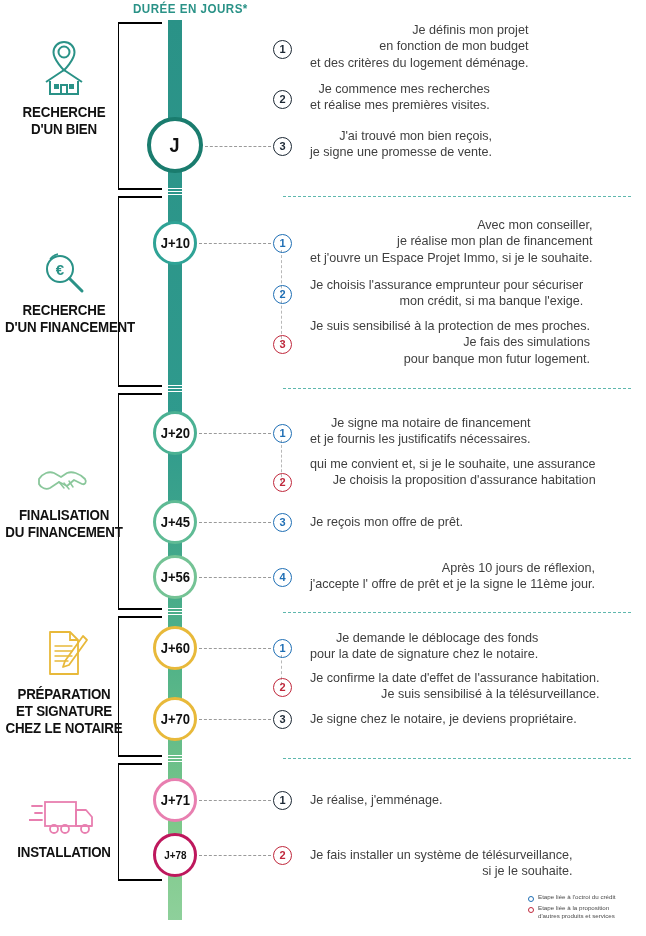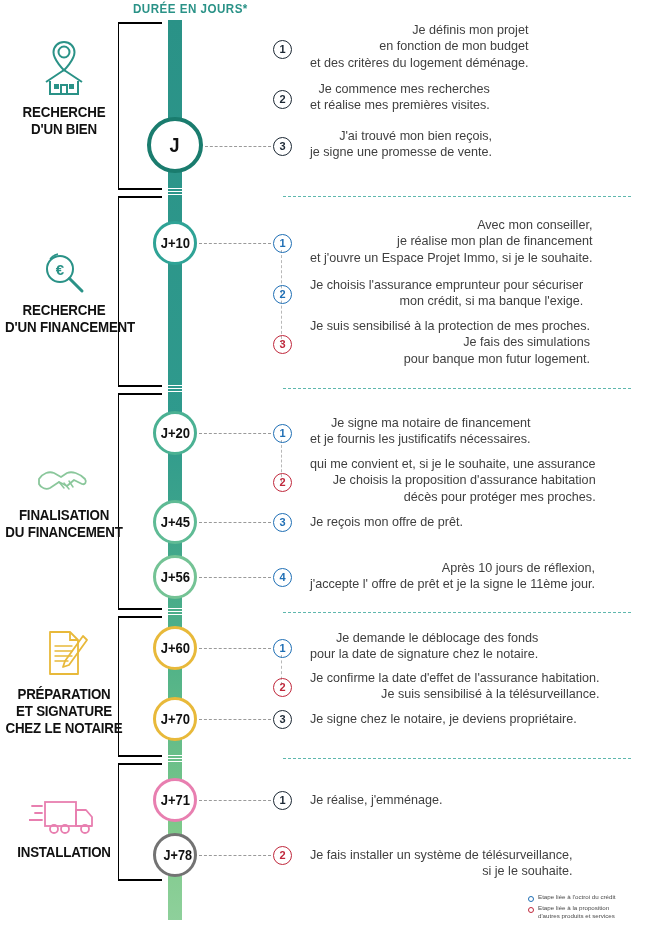--- a/index.html
+++ b/index.html
@@ -242,21 +242,21 @@
   </div>
   <div class="node" style="left:153px;top:626px;width:44px;height:44px;border:3px solid #e8b93a;font-size:14.5px;">
     <span>J+60</span>
   </div>
   <div class="node" style="left:153px;top:697px;width:44px;height:44px;border:3px solid #e8b93a;font-size:14.5px;">
     <span>J+70</span>
   </div>
   <div class="node" style="left:153px;top:778px;width:44px;height:44px;border:3px solid #e87fb0;font-size:14.5px;">
     <span>J+71</span>
   </div>
-  <div class="node" style="left:153px;top:833px;width:44px;height:44px;border:3px solid #737373;font-size:14px;justify-content:flex-end;">
+  <div class="node" style="left:153px;top:833px;width:44px;height:44px;border:3px solid #be185d;font-size:11px;">
     <span>J+78</span>
   </div>
 
   <div class="dash-sep" style="left:283px;top:196px;width:348px;"></div>
   <div class="dash-sep" style="left:283px;top:388px;width:348px;"></div>
   <div class="dash-sep" style="left:283px;top:612px;width:348px;"></div>
   <div class="dash-sep" style="left:283px;top:758px;width:348px;"></div>
 
   <div class="dash-h" style="left:205px;top:146px;width:66px;"></div>
   <div class="dash-h" style="left:199px;top:243px;width:72px;"></div>
@@ -313,21 +313,20 @@
   <div class="step-num blue" style="left:273px;top:424px;">1</div>
   <div class="step-text" style="top:415px;">
     <div>Je signe ma notaire de financement</div>
     <div>et je fournis les justificatifs nécessaires.</div>
   </div>
 
   <div class="step-num red" style="left:273px;top:473px;">2</div>
   <div class="step-text" style="top:456px;">
     <div>qui me convient et, si je le souhaite, une assurance</div>
     <div>Je choisis la proposition d'assurance habitation</div>
-    <div>décès pour protéger mes proches.</div>
   </div>
 
   <div class="step-num blue" style="left:273px;top:513px;">3</div>
   <div class="step-text" style="top:514px;">
     <div>Je reçois mon offre de prêt.</div>
   </div>
 
   <div class="step-num blue" style="left:273px;top:568px;">4</div>
   <div class="step-text" style="top:560px;">
     <div>Après 10 jours de réflexion,</div>

